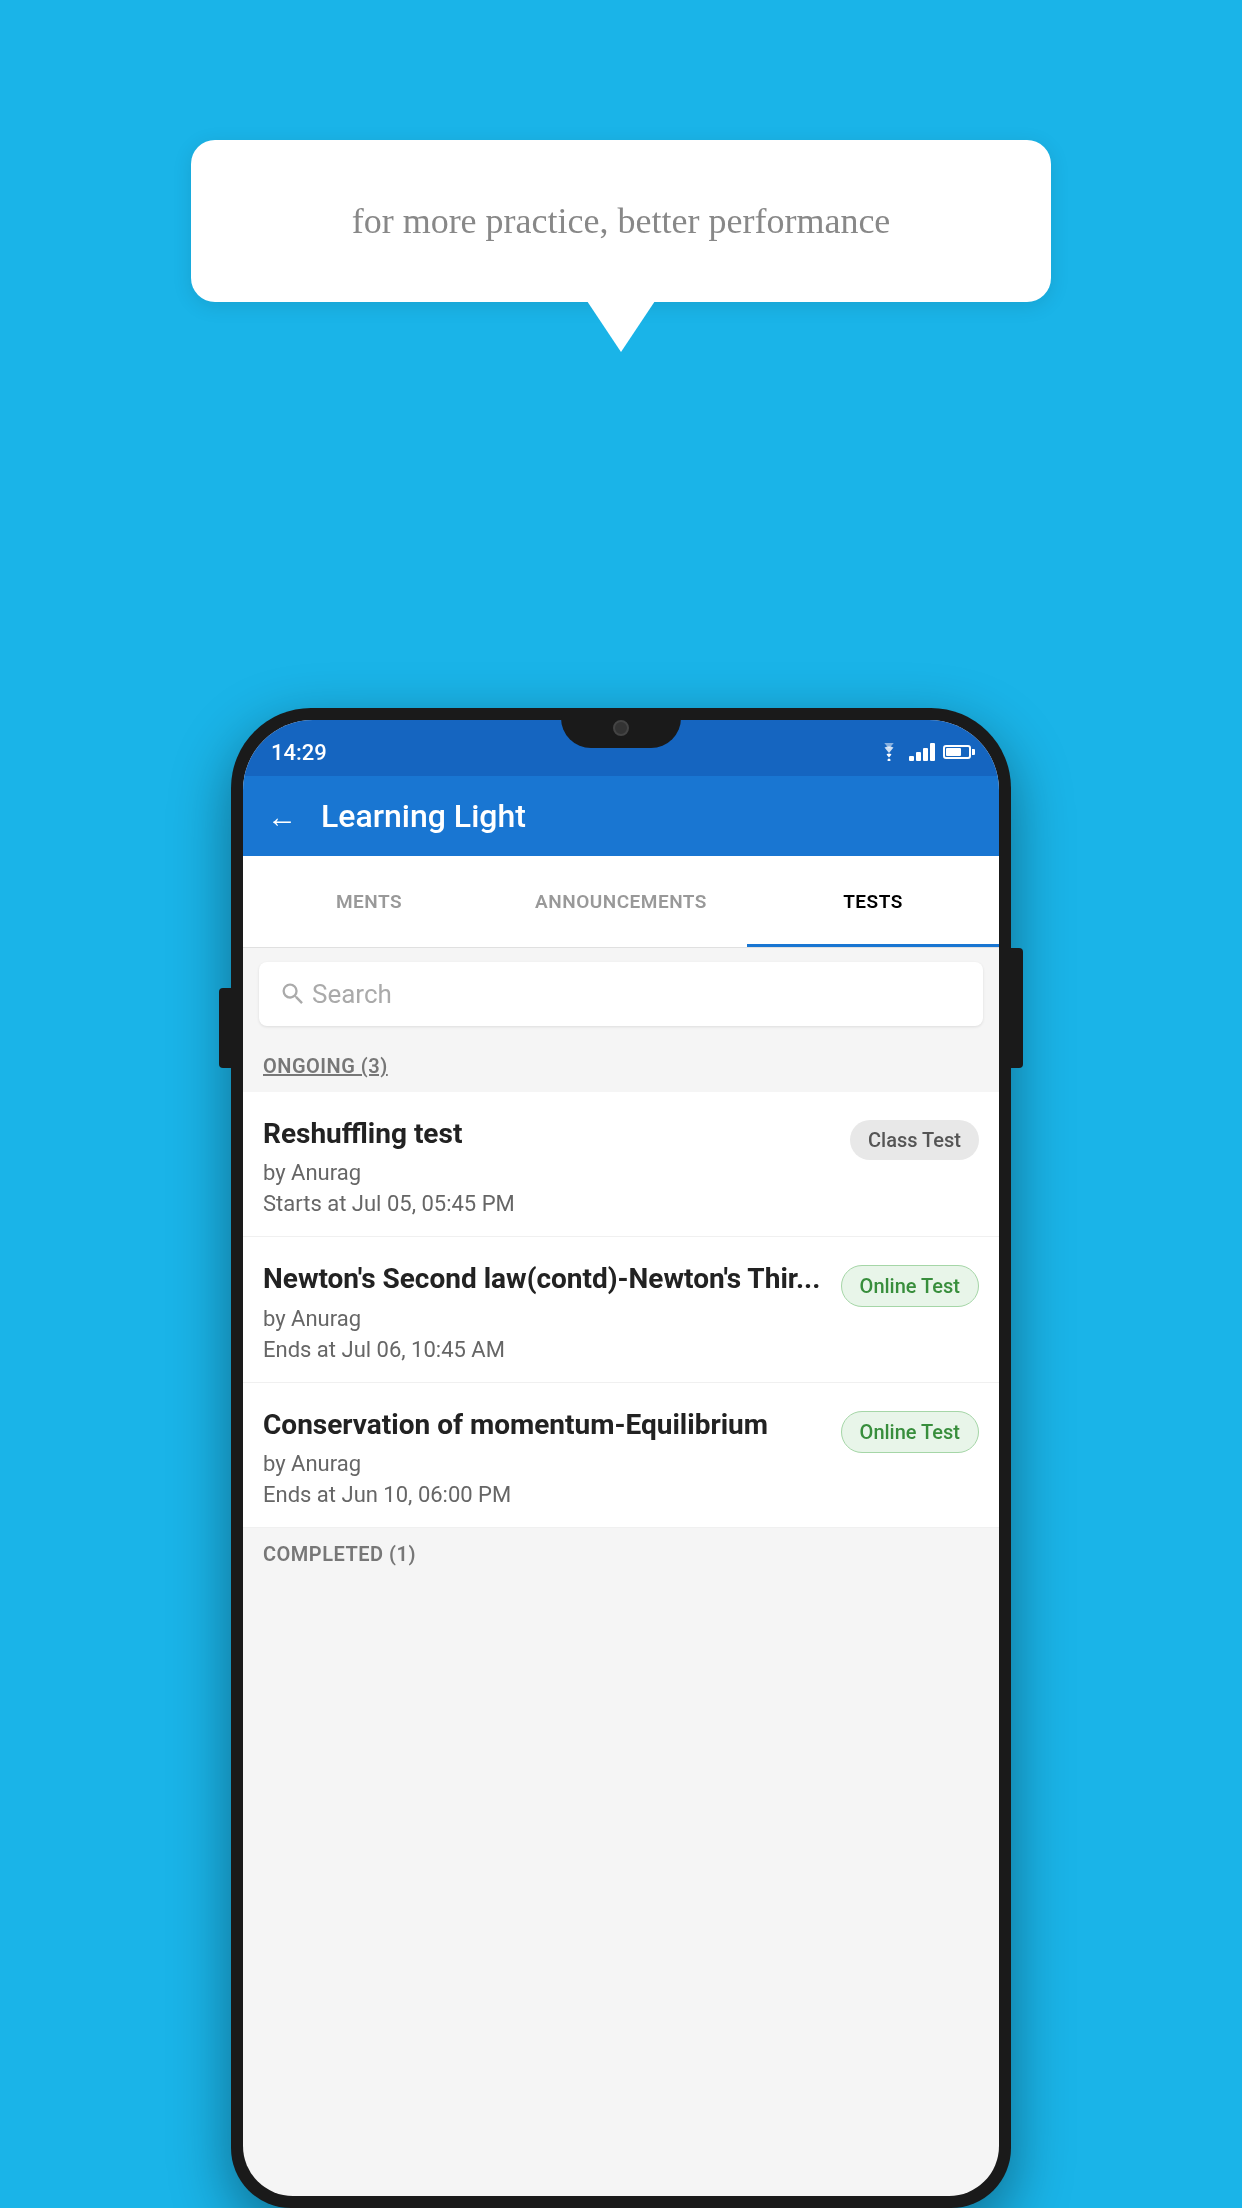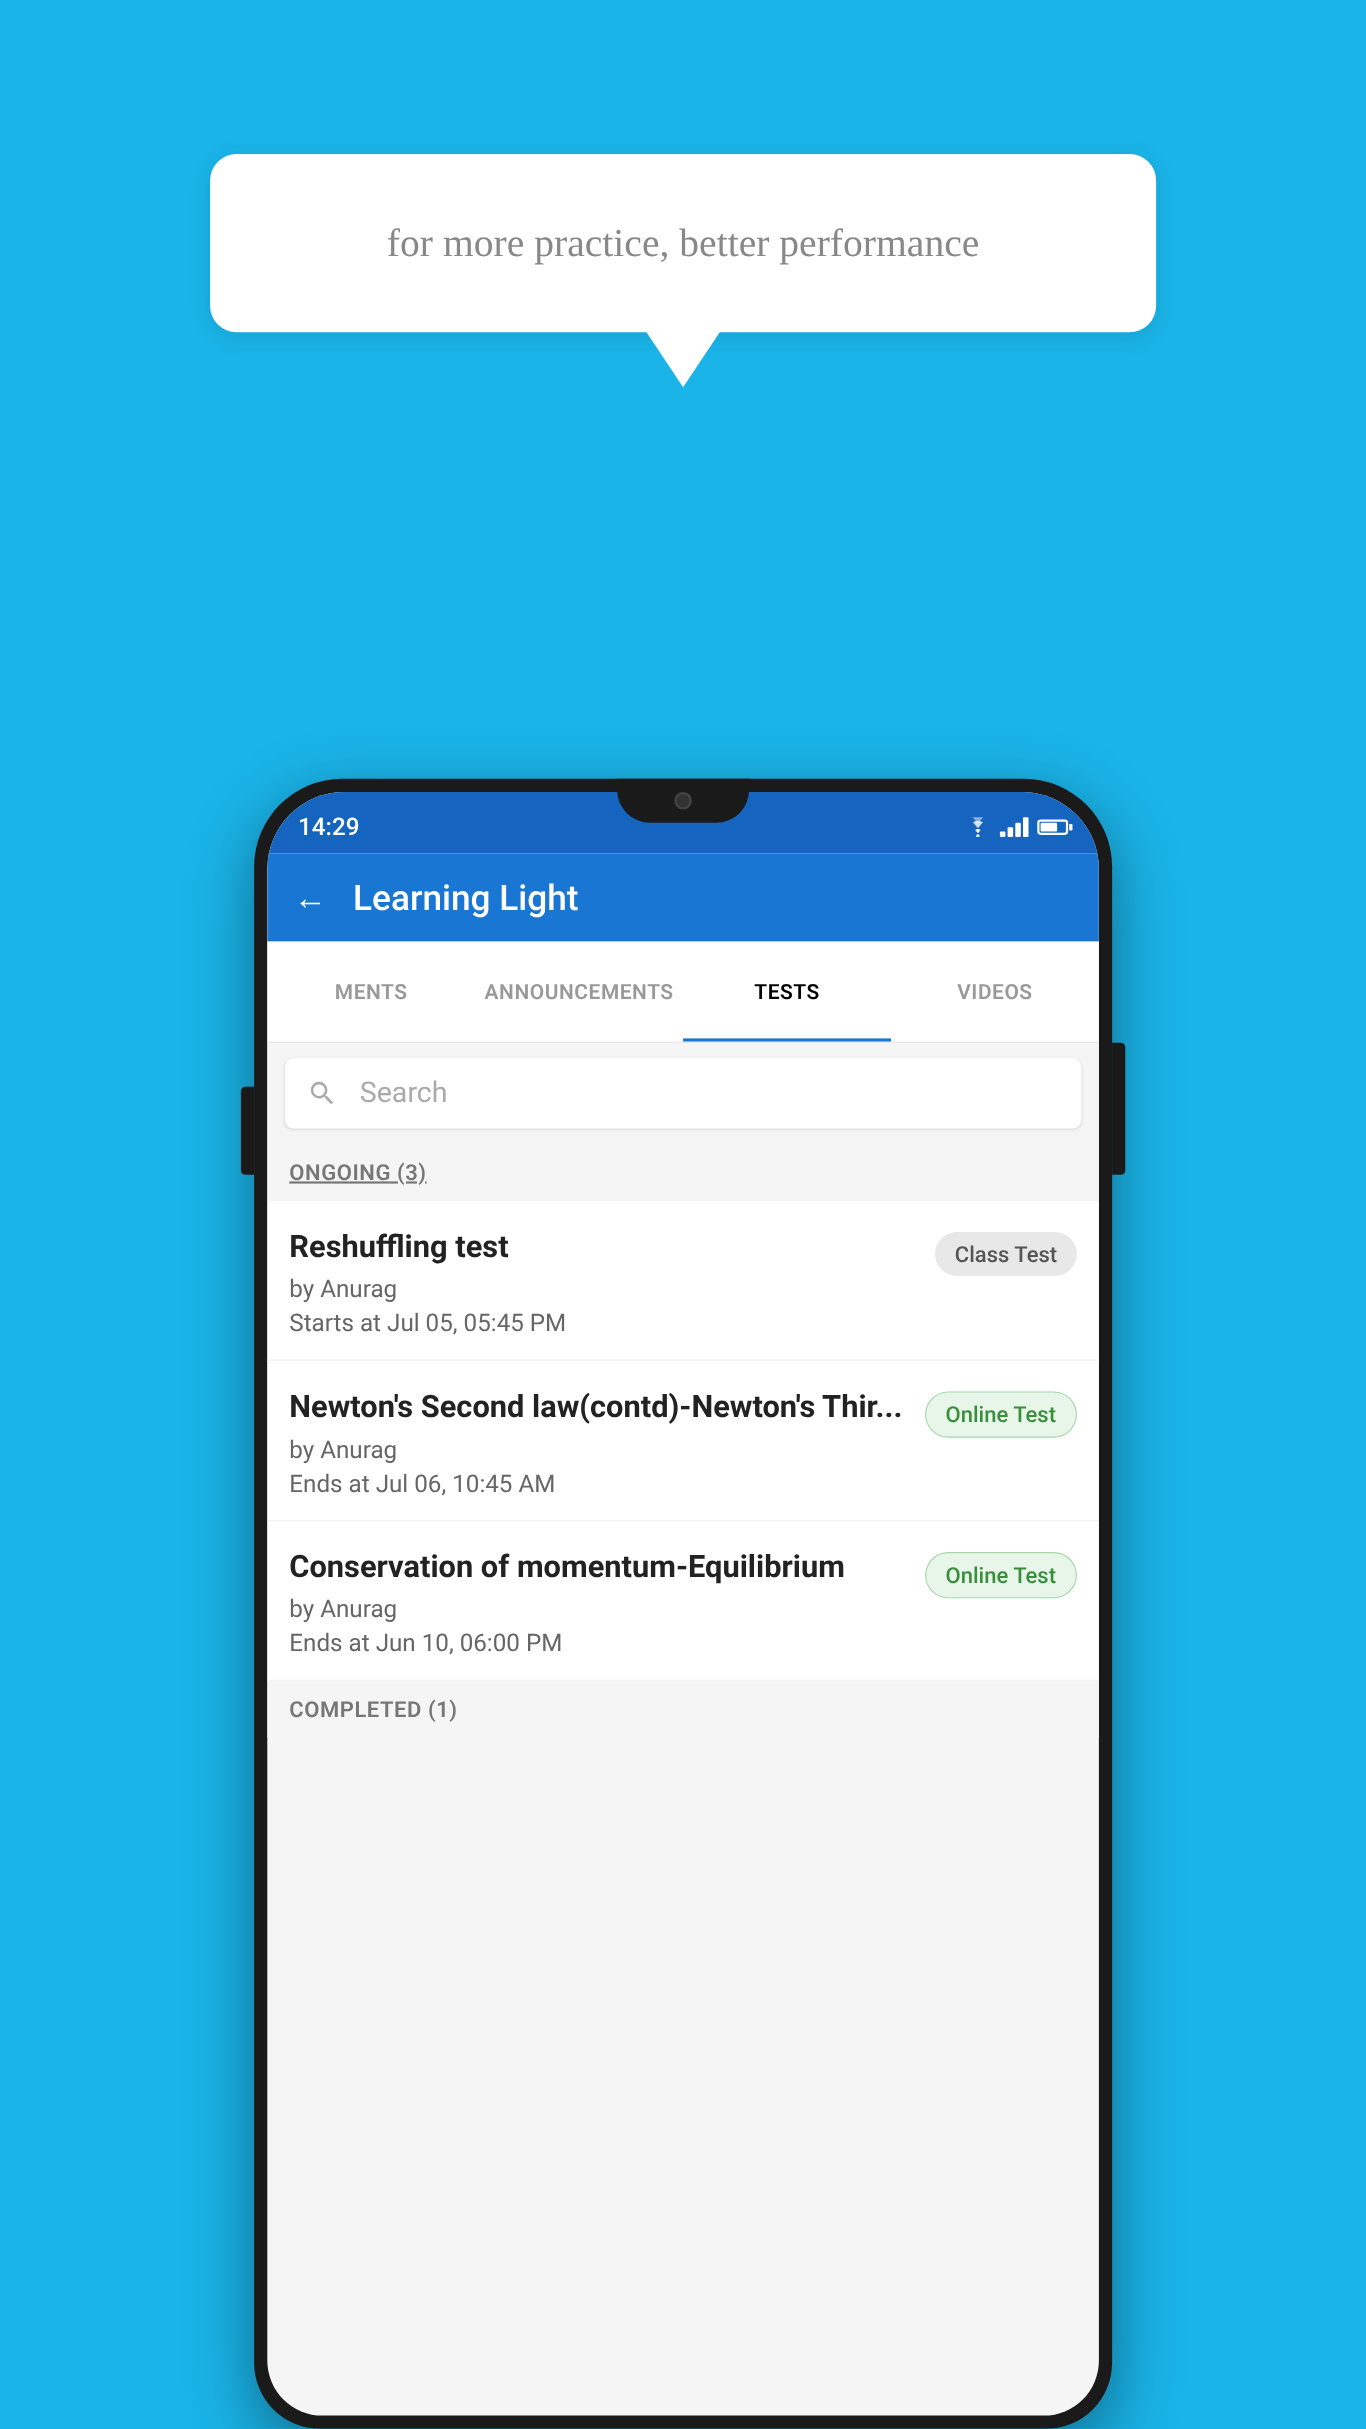--- a/index.html
+++ b/index.html
@@ -267,21 +267,21 @@
       padding: 14px 16px;
     }
 
     .search-input-wrapper {
       background: white;
       border-radius: 8px;
       height: 64px;
       display: flex;
       align-items: center;
       padding: 0 20px;
-      gap: 20px;
+      gap: 5px;
       box-shadow: 0 1px 3px rgba(0,0,0,0.1);
     }
 
     .search-placeholder {
       color: #aaa;
       font-size: 26px;
     }
 
     
     .section-header {
@@ -409,23 +409,20 @@
       <div class="tabs-bar">
         <div class="tab">
           <span>MENTS</span>
         </div>
         <div class="tab">
           <span>ANNOUNCEMENTS</span>
         </div>
         <div class="tab active">
           <span>TESTS</span>
         </div>
-        <div class="tab">
-          <span>VIDEOS</span>
-        </div>
       </div>
 
       <div class="search-container">
         <div class="search-input-wrapper">
           <svg width="28" height="28" viewBox="0 0 24 24" fill="#aaa">
             <path d="M15.5 14h-.79l-.28-.27A6.471 6.471 0 0 0 16 9.5 6.5 6.5 0 1 0 9.5 16c1.61 0 3.09-.59 4.23-1.57l.27.28v.79l5 4.99L20.49 19l-4.99-5zm-6 0C7.01 14 5 11.99 5 9.5S7.01 5 9.5 5 14 7.01 14 9.5 11.99 14 9.5 14z"></path>
           </svg>
           <span class="search-placeholder">Search</span>
         </div>
       </div>

